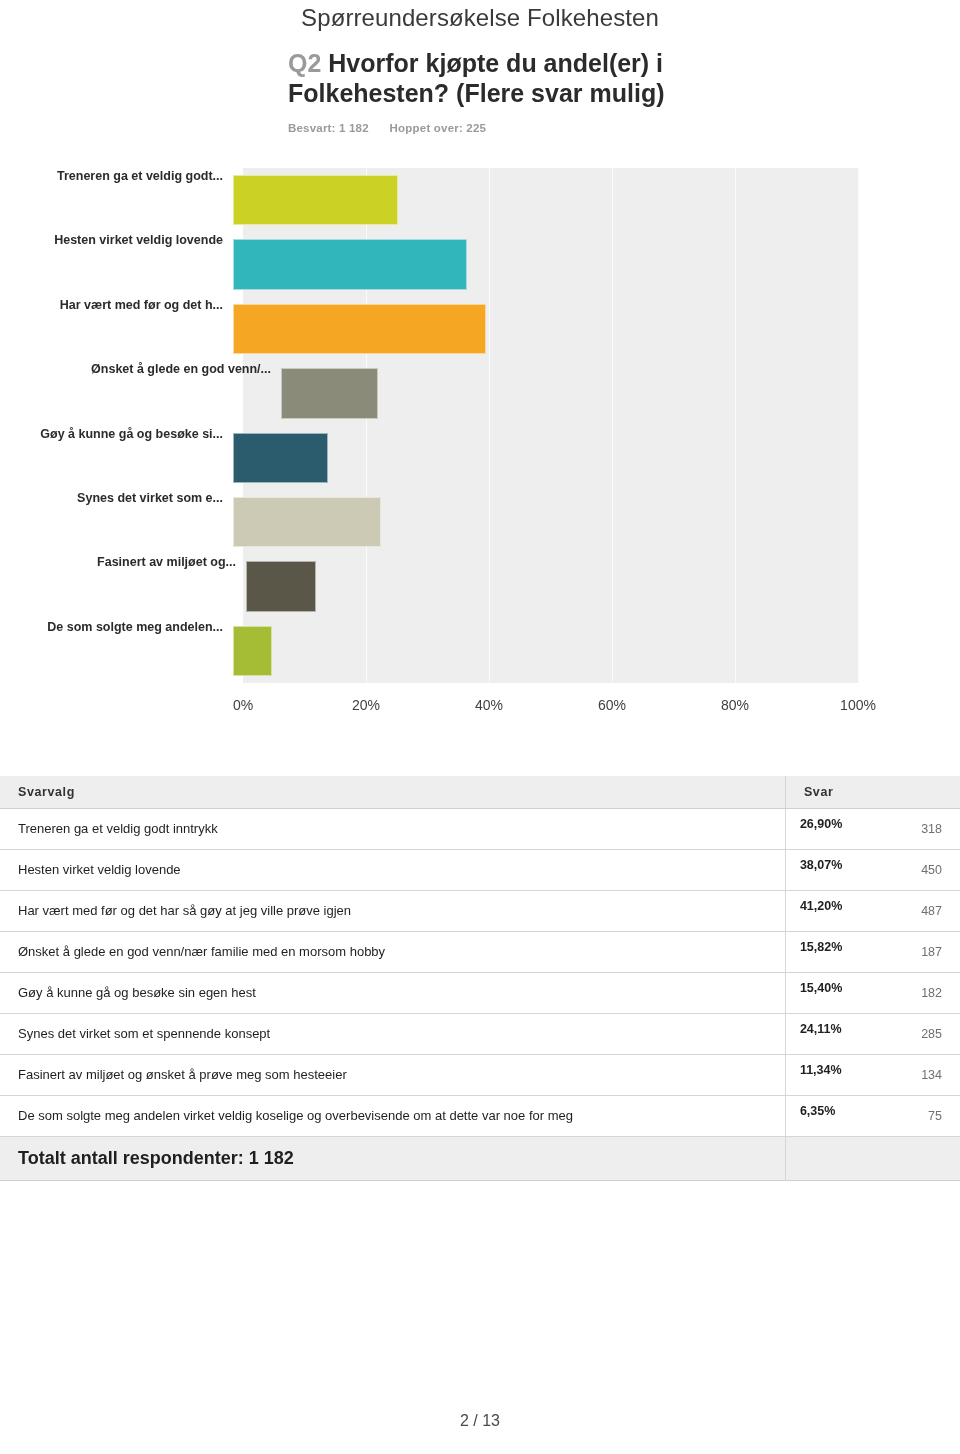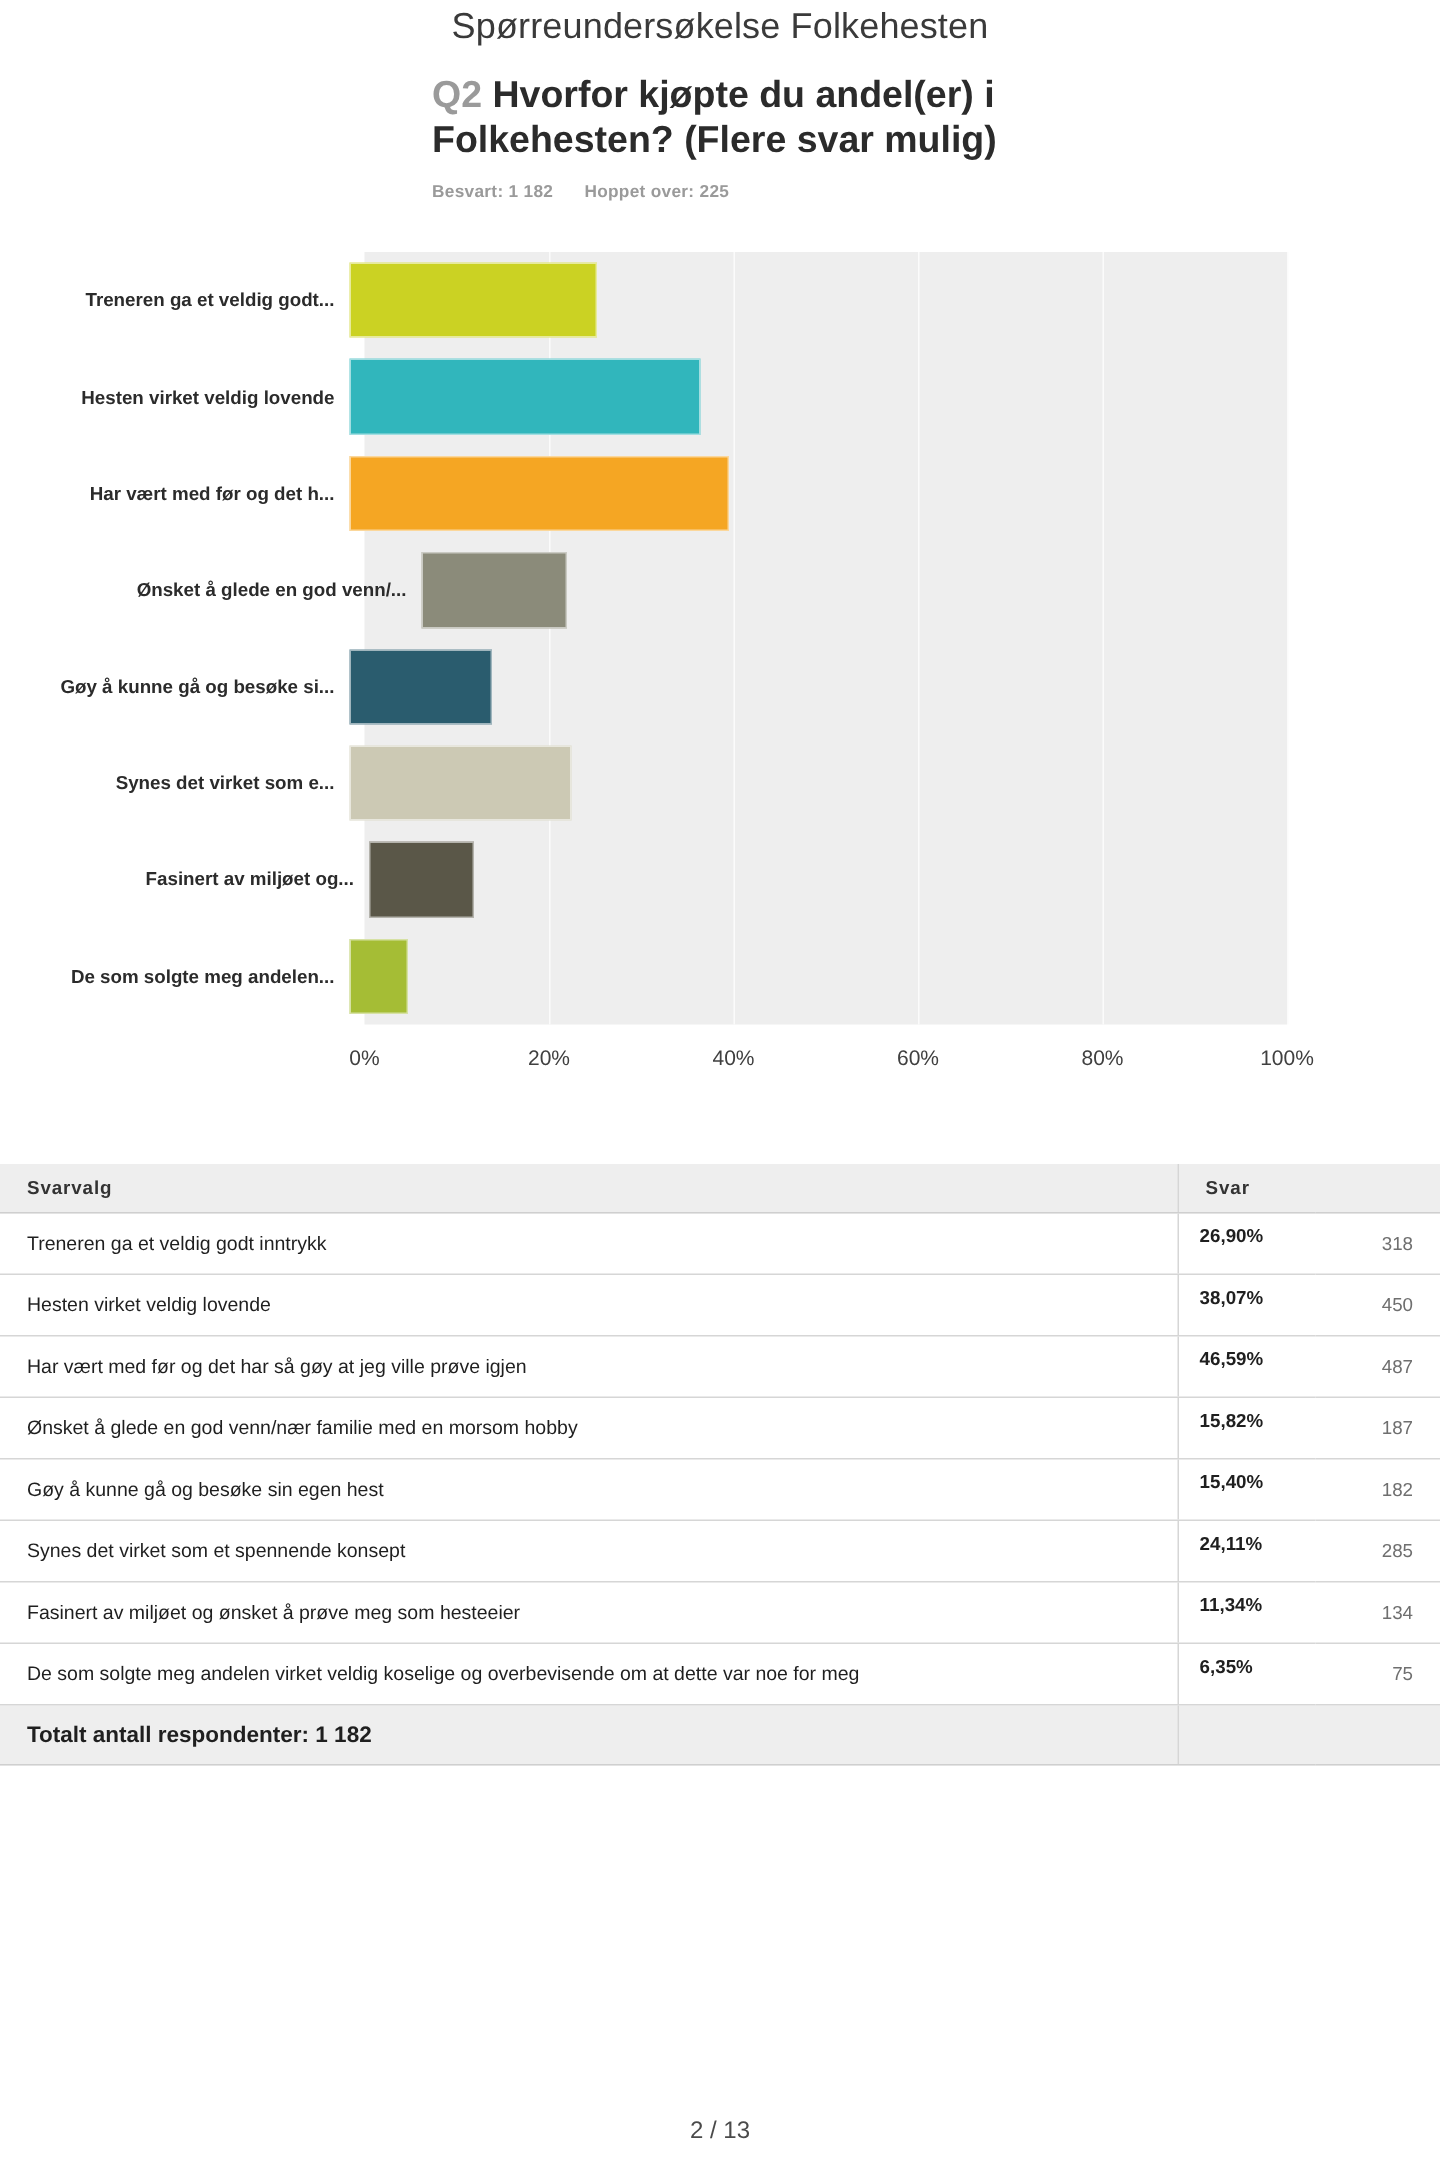--- a/index.html
+++ b/index.html
@@ -85,21 +85,21 @@
     position: absolute;
     left: 0;
     top: 0;
     width: 960px;
     height: 515px;
   }
   .chart-row {
     position: relative;
     height: 64.375px;
     display: flex;
-    align-items: center;
+    align-items: flex-start;
   }
   .cat-label {
     width: 233px;
     padding-right: 10px;
     text-align: right;
     font-size: 12.5px;
     font-weight: bold;
     color: #2b2b2b;
     line-height: 16px;
     box-sizing: border-box;
@@ -182,21 +182,21 @@
     font-size: 12.5px;
     color: #6f6f6f;
     white-space: nowrap;
   }
   tr.total-row td {
     background: #eeeeee;
     border-bottom: 1px solid #cfcfcf;
   }
   td.total-label {
     padding: 11px 14px 11px 18px;
-    font-size: 15px;
+    font-size: 18px;
     font-weight: bold;
     color: #1f1f1f;
   }
   td.total-blank {
     border-left: 1px solid #d6d6d6;
   }
 
   
   .page-footer {
     position: absolute;
@@ -306,21 +306,21 @@
         <td class="pct">26,90%</td>
         <td class="count">318</td>
       </tr>
       <tr>
         <td class="choice">Hesten virket veldig lovende</td>
         <td class="pct">38,07%</td>
         <td class="count">450</td>
       </tr>
       <tr>
         <td class="choice">Har vært med før og det har så gøy at jeg ville prøve igjen</td>
-        <td class="pct">46,59%</td>
+        <td class="pct">41,20%</td>
         <td class="count">487</td>
       </tr>
       <tr>
         <td class="choice">Ønsket å glede en god venn/nær familie med en morsom hobby</td>
         <td class="pct">15,82%</td>
         <td class="count">187</td>
       </tr>
       <tr>
         <td class="choice">Gøy å kunne gå og besøke sin egen hest</td>
         <td class="pct">15,40%</td>

